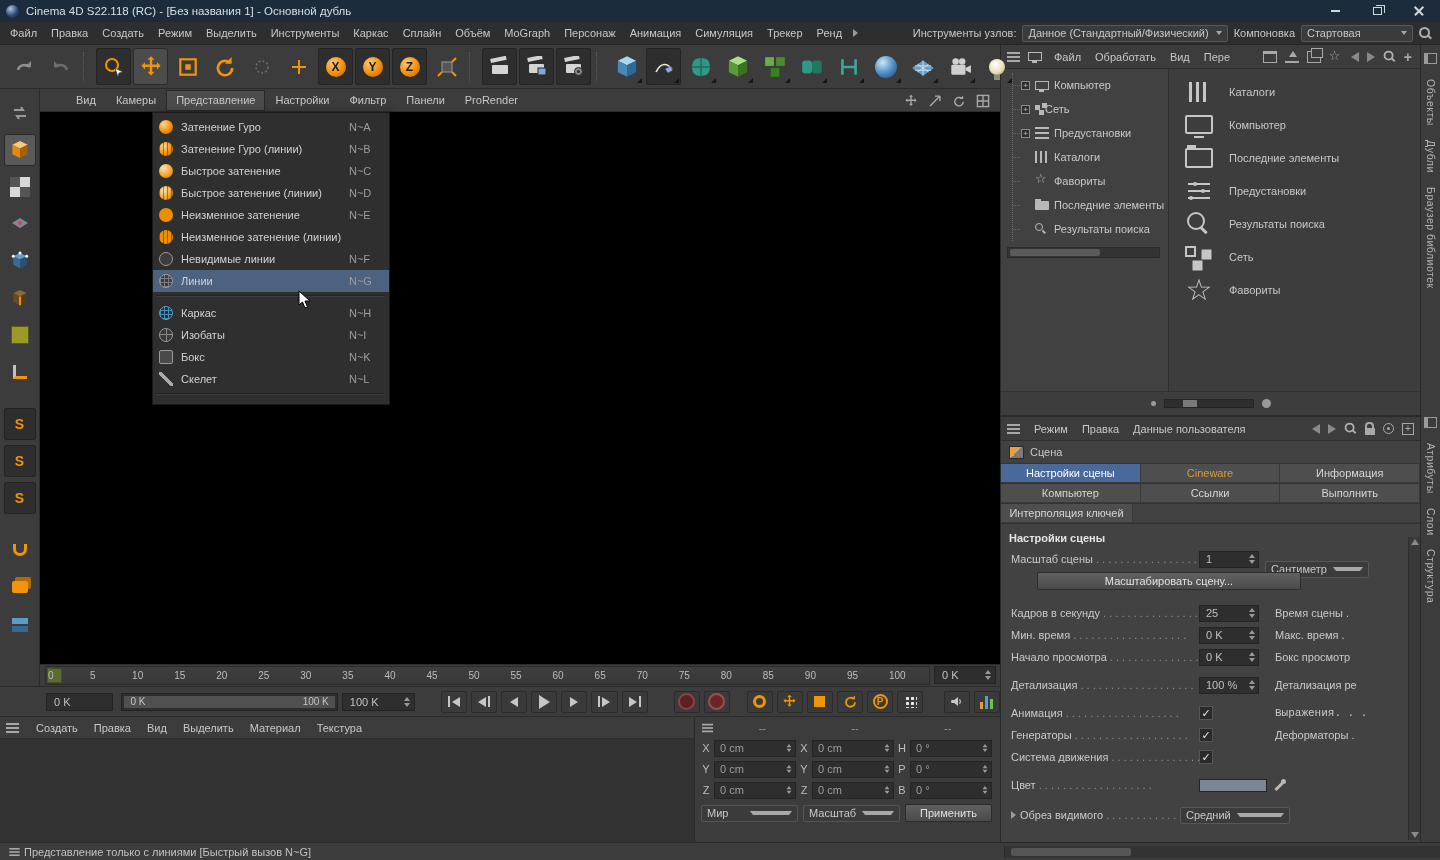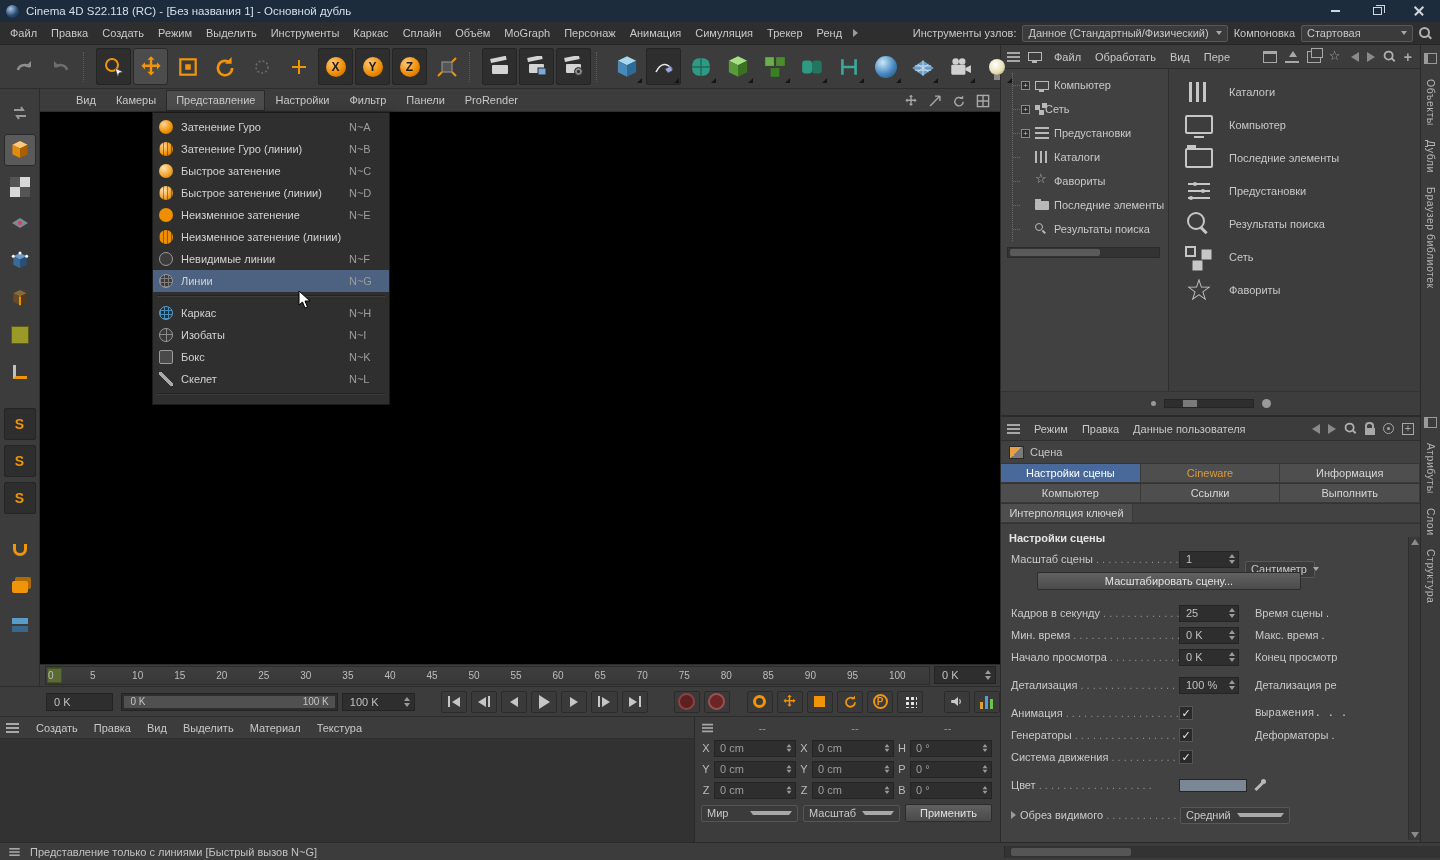--- a/index.html
+++ b/index.html
@@ -131,21 +131,21 @@
 .coord-head .chcol { flex:1; text-align:center; color:#9a9a9a; }
 .coord-row { display:flex; align-items:center; gap:3px; height:20px; margin-bottom:1px; }
 .axis-label { width:10px; text-align:center; color:#bdbdbd; }
 .coord-field { flex:1; height:17px; background:#2e2e2e; border:1px solid #242424; display:flex; align-items:center; padding:0 3px 0 5px; color:#9d9d9d; }
 .coord-foot { display:flex; align-items:center; gap:5px; margin-top:3px; }
 .cdd { flex:1; height:17px; background:#3b3b3b; border:1px solid #555; border-radius:2px; display:flex; align-items:center; padding:0 5px; gap:6px; }
 .cdd span { flex:1; }
 .apply-btn { flex:1; height:18px; background:linear-gradient(#606060,#4a4a4a); border:1px solid #2c2c2c; border-radius:2px; display:flex; align-items:center; justify-content:center; color:#e0e0e0; }
 
 
-.statusbar { height:18px; background:#3c3c3c; border-top:1px solid #2a2a2a; display:flex; align-items:center; padding-left:8px; gap:9px; flex:0 0 auto; color:#c2c2c2; }
+.statusbar { height:18px; background:#3c3c3c; border-top:1px solid #2a2a2a; display:flex; align-items:center; padding-left:8px; gap:3px; flex:0 0 auto; color:#c2c2c2; }
 .statusbar .hscroll { margin-left:auto; width:436px; height:12px; background:#333; border-left:1px solid #2a2a2a; display:flex; align-items:center; }
 .hscroll .thumb { width:120px; height:8px; background:#555; margin-left:6px; border-radius:2px; }
 
 
 .hamb { position:relative; width:13px; height:10px; border-top:2px solid #a8a8a8; border-bottom:2px solid #a8a8a8; flex:0 0 auto; }
 .hamb::after { content:""; position:absolute; left:0; right:0; top:2px; height:2px; background:#a8a8a8; }
 
 
 .browser { height:372px; flex:0 0 auto; display:flex; flex-direction:column; border-bottom:2px solid #2a2a2a; }
 .pan-menu { height:24px; background:#3c3c3c; border-bottom:1px solid #2e2e2e; display:flex; align-items:center; gap:2px; padding:0 6px; flex:0 0 auto; }
@@ -203,27 +203,27 @@
 .scene-ico { width:15px; height:13px; background:linear-gradient(135deg,#e8a040 0 50%, #7a7a7a 50%); border:1px solid #2a2a2a; }
 .tabs-grid { display:flex; border-bottom:1px solid #333; flex:0 0 auto; }
 .atab { flex:1; height:19px; background:#4e4e4e; border-right:1px solid #3a3a3a; border-bottom:1px solid #3a3a3a; display:flex; align-items:center; justify-content:center; color:#d6d6d6; white-space:nowrap; overflow:hidden; }
 .atab.active { background:#49699b; color:#fff; }
 .atab.cineware { color:#d89b3f; }
 .tab3 { width:132px; flex:0 0 auto; }
 .tab-fill { flex:1; background:#424242; border-bottom:1px solid #3a3a3a; }
 .attr-section { padding:8px 0 4px 8px; font-weight:bold; color:#e4e4e4; }
 .attr-rows { flex:1; padding-right:14px; }
 .arow { display:flex; align-items:center; height:22px; padding-left:10px; }
-.alabel { width:168px; flex:0 0 auto; white-space:nowrap; overflow:hidden; color:#c9c9c9; }
+.alabel { width:188px; flex:0 0 auto; white-space:nowrap; overflow:hidden; color:#c9c9c9; }
 .alabel::after { content:" . . . . . . . . . . . . . . . . . . ."; color:#8f8f8f; }
 .nfield { width:60px; height:17px; background:#2e2e2e; border:1px solid #242424; display:flex; align-items:center; padding:0 3px 0 6px; color:#c0c0c0; }
 .adrop { height:17px; background:#3b3b3b; border:1px solid #575757; border-radius:2px; display:flex; align-items:center; padding:0 5px; gap:6px; margin-left:5px; }
 .adrop span { flex:1; white-space:nowrap; }
 .adrop.w110 { width:110px; margin-left:0; }
-.adrop.w86 { width:70px;margin-top:20px; }
+.adrop.w86 { width:104px;margin-top:20px; }
 .bigbtn { margin-left:26px; width:264px; height:18px; background:linear-gradient(#616161,#4b4b4b); border:1px solid #2d2d2d; border-radius:2px; display:flex; align-items:center; justify-content:center; color:#e2e2e2; }
 .aright { margin-left:16px; color:#c9c9c9; white-space:nowrap; overflow:hidden; }
 .chk { width:14px; height:14px; background:#2a2a2a; border:1px solid #555; display:flex; align-items:center; justify-content:center; color:#ececec; flex:0 0 auto; }
 .chk::after { content:"✓"; font-size:11px; }
 .swatch { width:68px; height:13px; background:#7b8794; border:1px solid #252525; }
 .eyedrop { width:13px; height:13px; margin-left:6px; position:relative; }
 .eyedrop::before { content:""; position:absolute; width:10px; height:3px; background:#b8b8b8; transform:rotate(-45deg); left:1px; top:6px; }
 .eyedrop::after { content:""; position:absolute; right:0; top:0; width:5px; height:5px; border-radius:50%; background:#b8b8b8; }
 .chev-r { width:0; height:0; border-top:4px solid transparent; border-bottom:4px solid transparent; border-left:5px solid #9a9a9a; margin-right:4px; }
 .vscroll { position:absolute; right:0; top:120px; bottom:2px; width:12px; background:#393939; border-left:1px solid #2e2e2e; display:flex; flex-direction:column; align-items:center; }
@@ -1061,21 +1061,21 @@
           </div>
           <div class="arow">
             <span class="alabel">Начало просмотра</span>
             <span class="nfield">
                 <span>0 K</span>
                 <span class="spin">
                   <i></i>
                   <i class="d"></i>
                 </span>
               </span>
-            <span class="aright">Конец просмотр</span>
+            <span class="aright">Бокс просмотр</span>
           </div>
           <div class="arow" style="height:6px;"></div>
           <div class="arow">
             <span class="alabel">Детализация</span>
             <span class="nfield">
                 <span>100 %</span>
                 <span class="spin">
                   <i></i>
                   <i class="d"></i>
                 </span>

